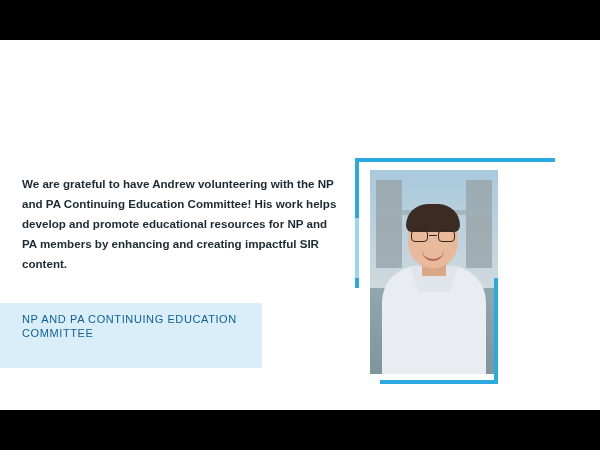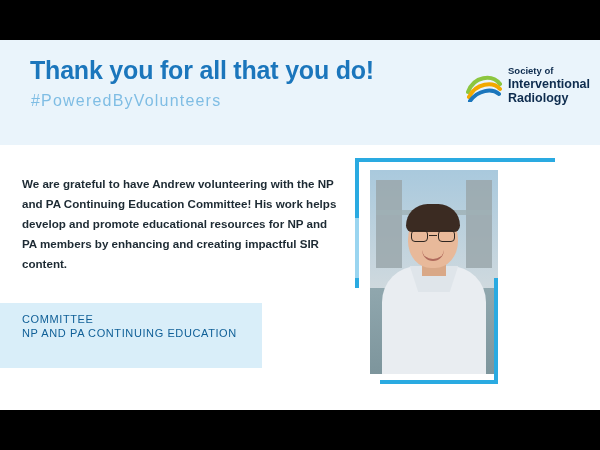--- a/index.html
+++ b/index.html
@@ -303,46 +303,27 @@
   }
   
 </style>
 </head>
 <body>
 
 <div class="canvas">
 
   <div class="card">
 
-    <div class="top-band">
-      <div class="headline">Thank you for all that you do!</div>
-      <div class="hashtag">#PoweredByVolunteers</div>
-
-      <div class="logo">
-        <span class="logo-mark">
-          <svg width="36" height="32" viewBox="0 0 36 32">
-            <path d="M2 22 C8 6 26 4 34 14" stroke="#8cc63f" stroke-width="4" fill="none" stroke-linecap="round"></path>
-            <path d="M3 27 C10 13 27 11 34 19" stroke="#f2a900" stroke-width="4" fill="none" stroke-linecap="round"></path>
-            <path d="M4 31 C12 20 26 18 33 24" stroke="#1b76bc" stroke-width="4" fill="none" stroke-linecap="round"></path>
-          </svg>
-        </span>
-        <span class="logo-text">
-          <div class="l1">Society of</div>
-          <div class="l2">Interventional</div>
-          <div class="l3">Radiology</div>
-        </span>
-      </div>
-    </div>
 
     <div class="body-copy">We are grateful to have Andrew volunteering with the NP and PA Continuing Education Committee! His work helps develop and promote educational resources for NP and PA members by enhancing and creating impactful SIR content.</div>
 
     <div class="attribution">
       <div class="attr-inner">
+        <div class="attr-role">NP AND PA CONTINUING EDUCATION</div>
         <div class="attr-role">COMMITTEE</div>
-        <div class="attr-role">NP AND PA CONTINUING EDUCATION</div>
       </div>
     </div>
 
     <div class="photo-wrap">
       <div class="frame-back"></div>
       <div class="frame-left"></div>
       <div class="frame-left2"></div>
       <div class="photo">
         <div class="sky"></div>
         <div class="water"></div>

